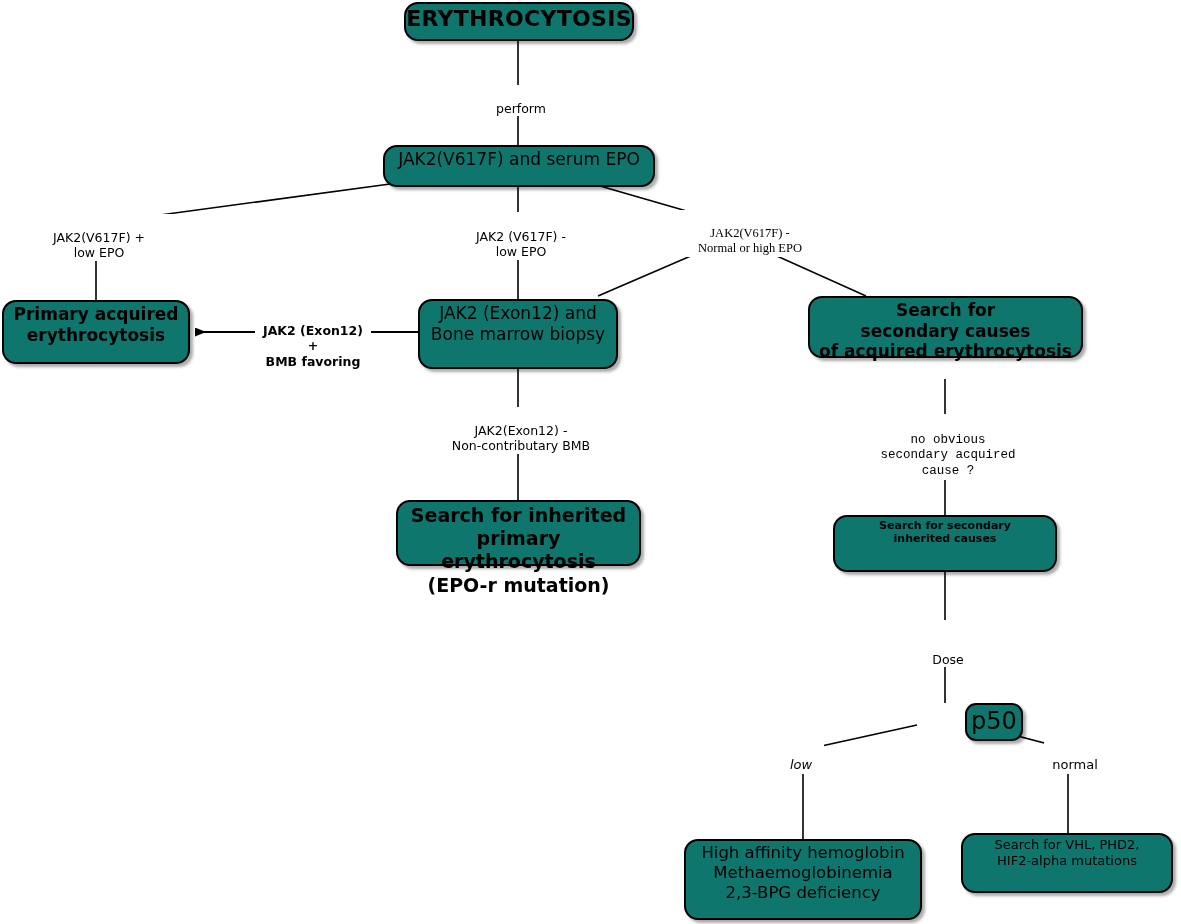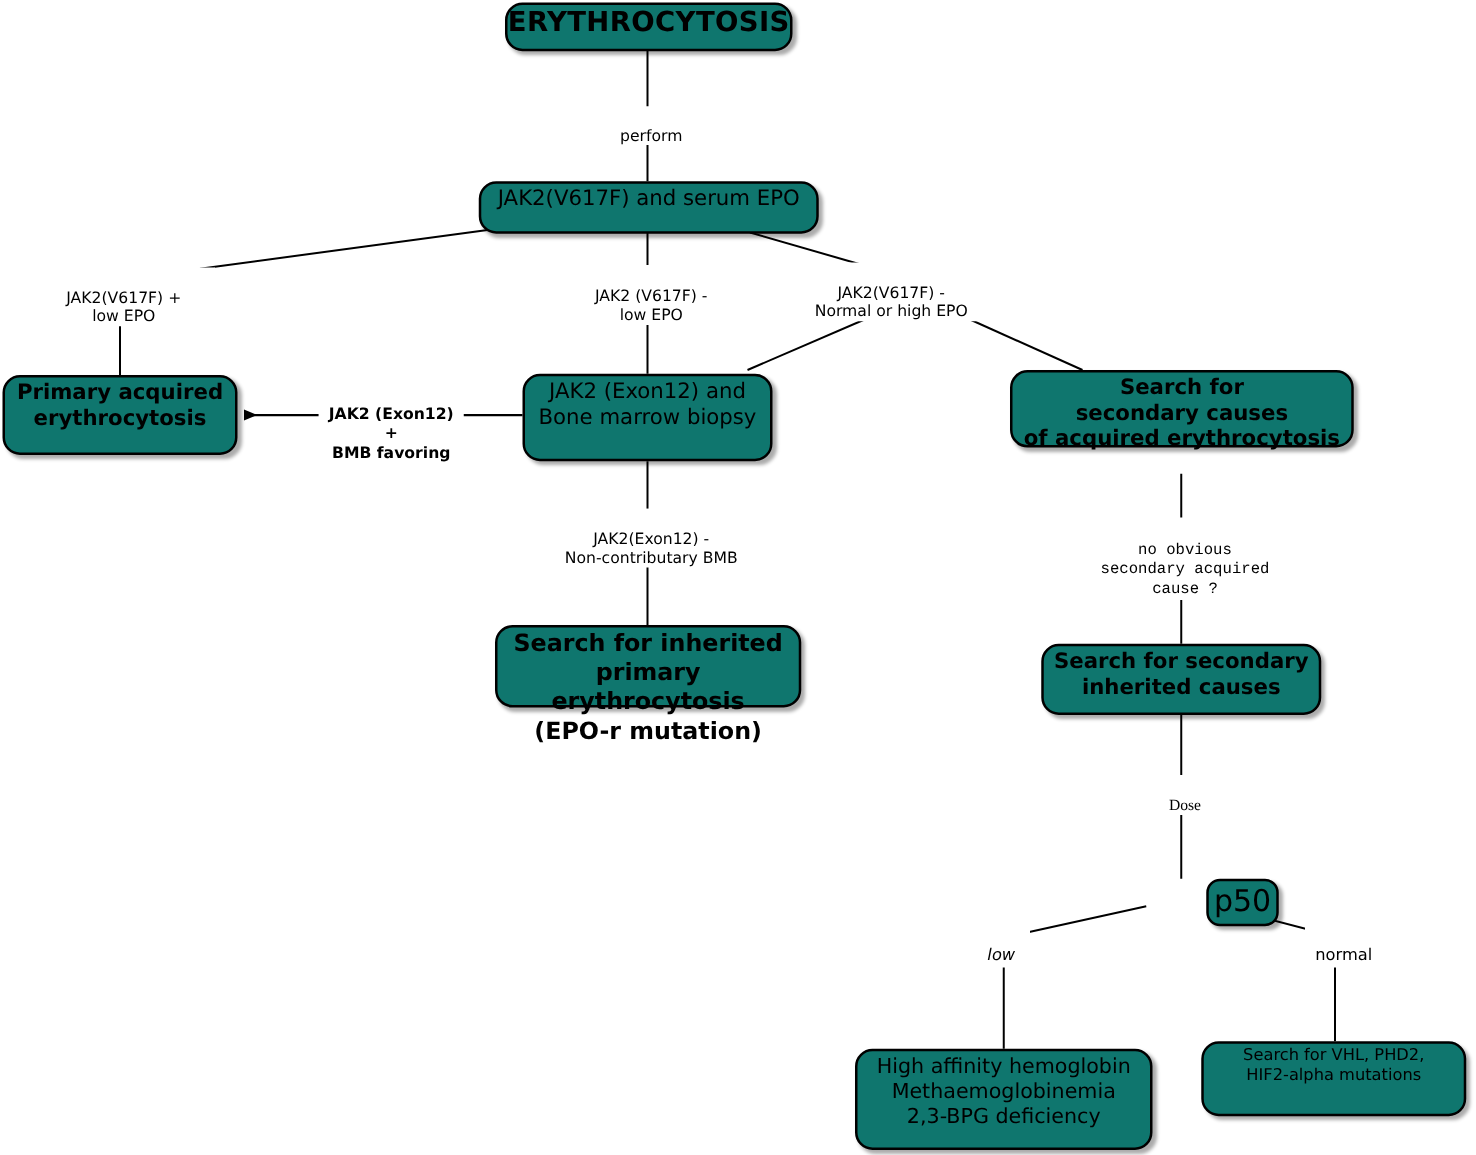--- a/index.html
+++ b/index.html
@@ -124,21 +124,21 @@
 secondary causes
 of acquired erythrocytosis</span>
   </div>
 
   <div class="node bold" style="left:396px; top:500px; width:245px; height:66px; font-size:19px;">
     <span>Search for inherited
 primary erythrocytosis
 (EPO-r mutation)</span>
   </div>
 
-  <div class="node bold" style="left:833px; top:515px; width:224px; height:57px; font-size:17px;">
+  <div class="node bold" style="left:833px; top:515px; width:224px; height:57px; font-size:11px;">
     <span>Search for secondary
 inherited causes</span>
   </div>
 
   <div class="node plain" style="left:917px; top:703px; width:58px; height:38px; font-size:24px; border-radius:11px;margin-left:48px;">
     <span>p50</span>
   </div>
 
   <div class="node plain" style="left:684px; top:839px; width:238px; height:81px; font-size:16.5px;">
     <span>High affinity hemoglobin
@@ -158,42 +158,42 @@
   <div class="edge-label" style="left:26px; top:214px; width:140px;">
     <span>JAK2(V617F) +
 low EPO</span>
   </div>
 
   <div class="edge-label" style="left:450px; top:213px; width:136px;">
     <span>JAK2 (V617F) -
 low EPO</span>
   </div>
 
-  <div class="edge-label" style="left:622px; top:210px; width:176px;">
+  <div class="edge-label" style="left:659px; top:210px; width:176px;font-family:Liberation Serif, serif;">
     <span>JAK2(V617F) -
 Normal or high EPO</span>
   </div>
 
   <div class="edge-label" style="left:255px; top:307px; width:110px;font-weight:bold;">
     <span>JAK2 (Exon12) +
 BMB favoring</span>
   </div>
 
   <div class="edge-label" style="left:438px; top:407px; width:160px;">
     <span>JAK2(Exon12) -
 Non-contributary BMB</span>
   </div>
 
   <div class="edge-label" style="left:874px; top:417px; width:142px;font-family:Liberation Mono, monospace;">
     <span>no obvious
 secondary acquired
 cause ?</span>
   </div>
 
-  <div class="edge-label" style="left:918px; top:621px; width:54px;font-family:Liberation Serif, serif;">
+  <div class="edge-label" style="left:918px; top:636px; width:54px;">
     <span>Dose</span>
   </div>
 
   <div class="edge-label" style="left:778px; top:741px; width:40px; font-size:13px;font-style:italic;">
     <span>low</span>
   </div>
 
   <div class="edge-label" style="left:1044px; top:741px; width:56px; font-size:13px;">
     <span>normal</span>
   </div>

